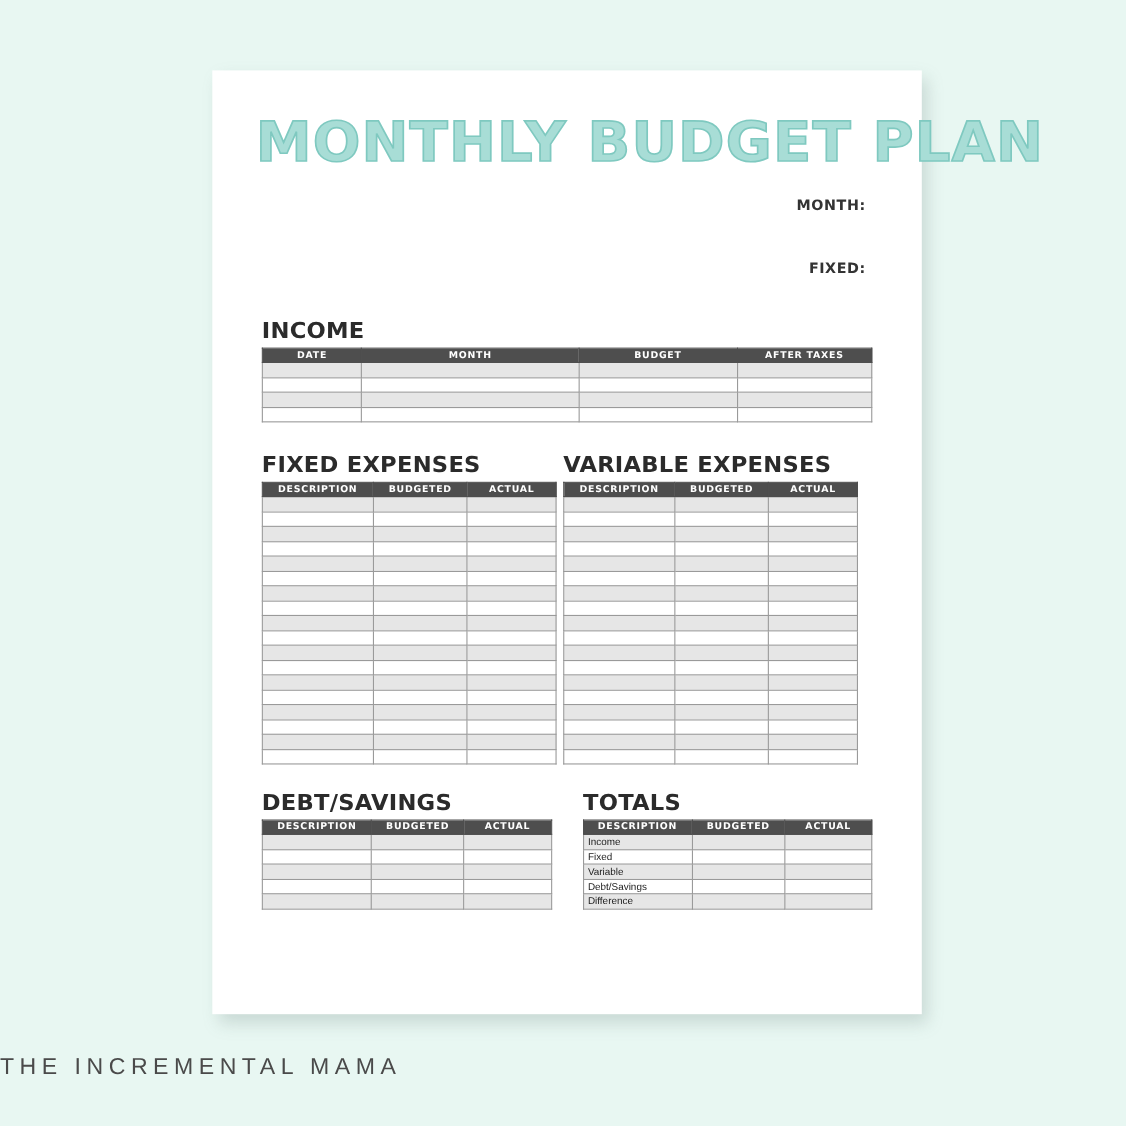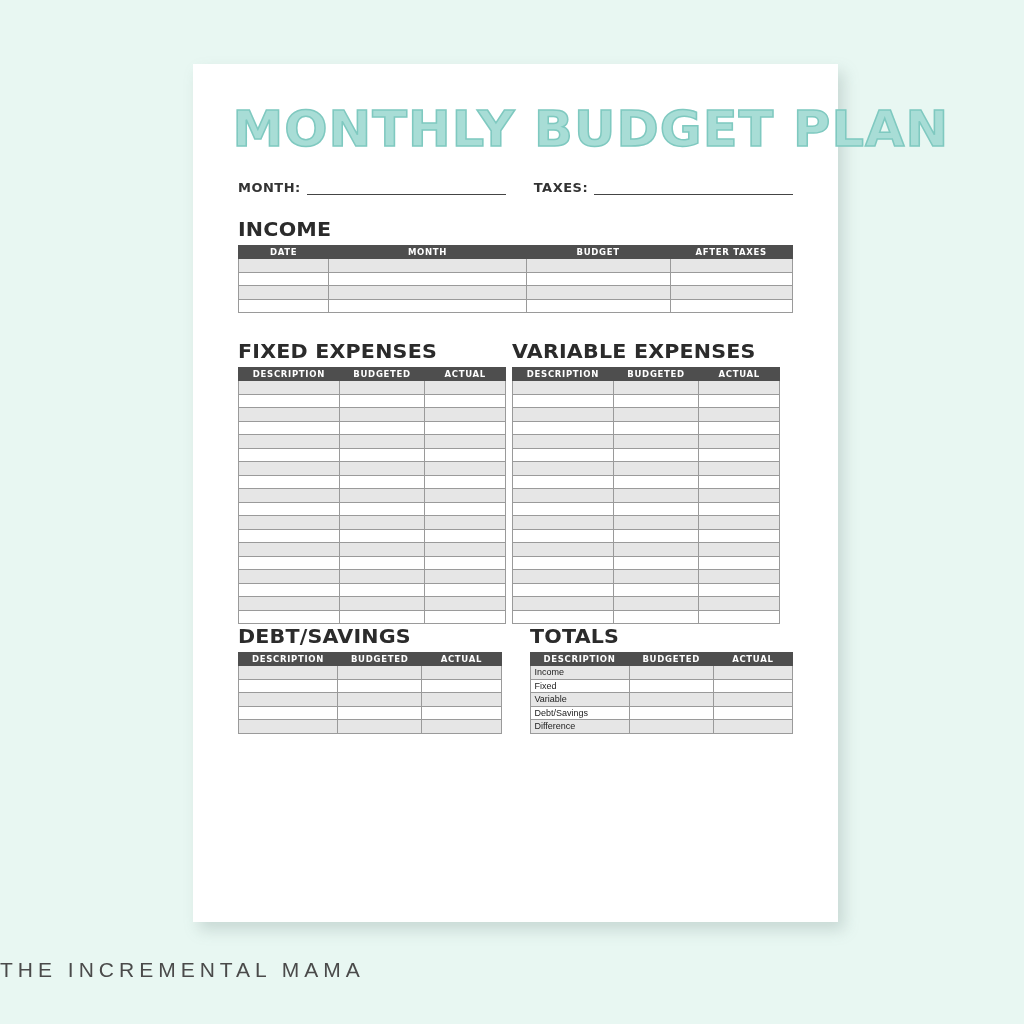--- a/index.html
+++ b/index.html
@@ -52,20 +52,21 @@
   
   .meta-row {
     display: flex;
     align-items: flex-end;
     margin-top: 26px;
     font-family: "DejaVu Sans", sans-serif;
     font-weight: bold;
     font-size: 13px;
     letter-spacing: 0.5px;
     color: #333333;
+    flex-direction: column;
   }
   .meta-label {
     white-space: nowrap;
     margin-right: 6px;
   }
   .meta-line {
     flex: 1 1 auto;
     border-bottom: 1.3px solid #444;
     height: 13px;
   }
@@ -125,20 +126,21 @@
   .two-col {
     display: flex;
     gap: 6px;
     margin-top: 26px;
   }
   .col { width: 268px; }
 
   .bottom-row {
     display: flex;
     gap: 28px;
+    margin-top: 22px;
     align-items: center;
   }
 
   .income-block { margin-top: 22px; }
 
   
   .brand {
     position: absolute;
     left: 0;
     top: 958px;
@@ -157,21 +159,21 @@
 
   <div class="sheet">
     <div class="sheet-inner">
 
       <h1 class="title">MONTHLY BUDGET PLAN</h1>
 
       <div class="meta-row">
         <span class="meta-label">MONTH:</span>
         <span class="meta-line"></span>
         <span class="meta-gap"></span>
-        <span class="meta-label">TAXES:</span>
+        <span class="meta-label">FIXED:</span>
         <span class="meta-line"></span>
       </div>
 
       <div class="income-block">
         <div class="sec-head">INCOME</div>
         <table class="grid income-tbl">
           <thead>
             <tr>
               <th style="width:16%">DATE</th>
               <th style="width:36%">MONTH</th>

